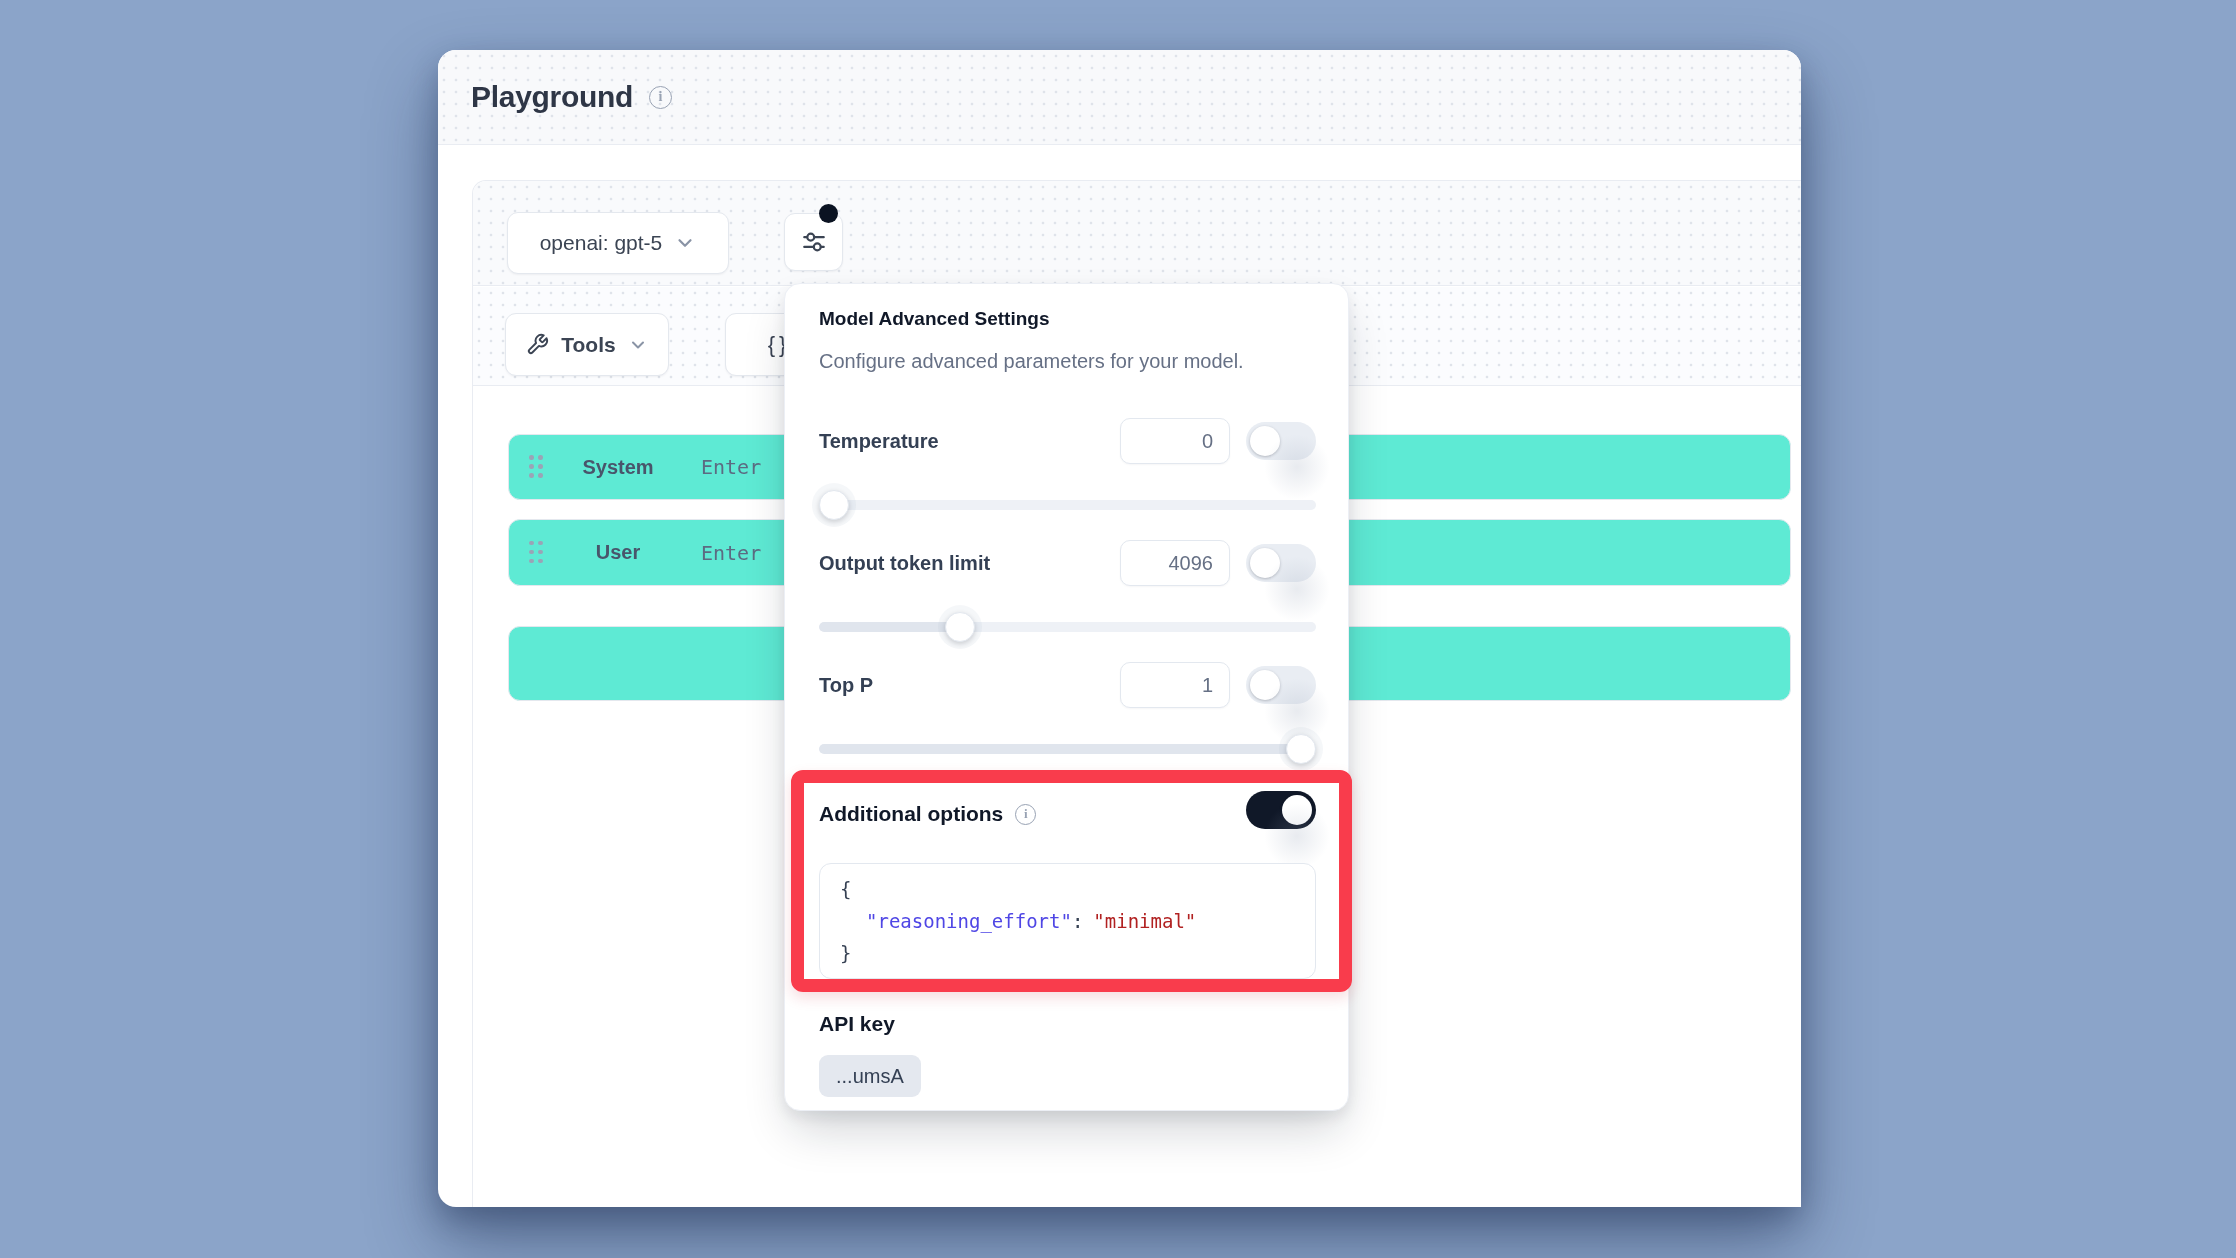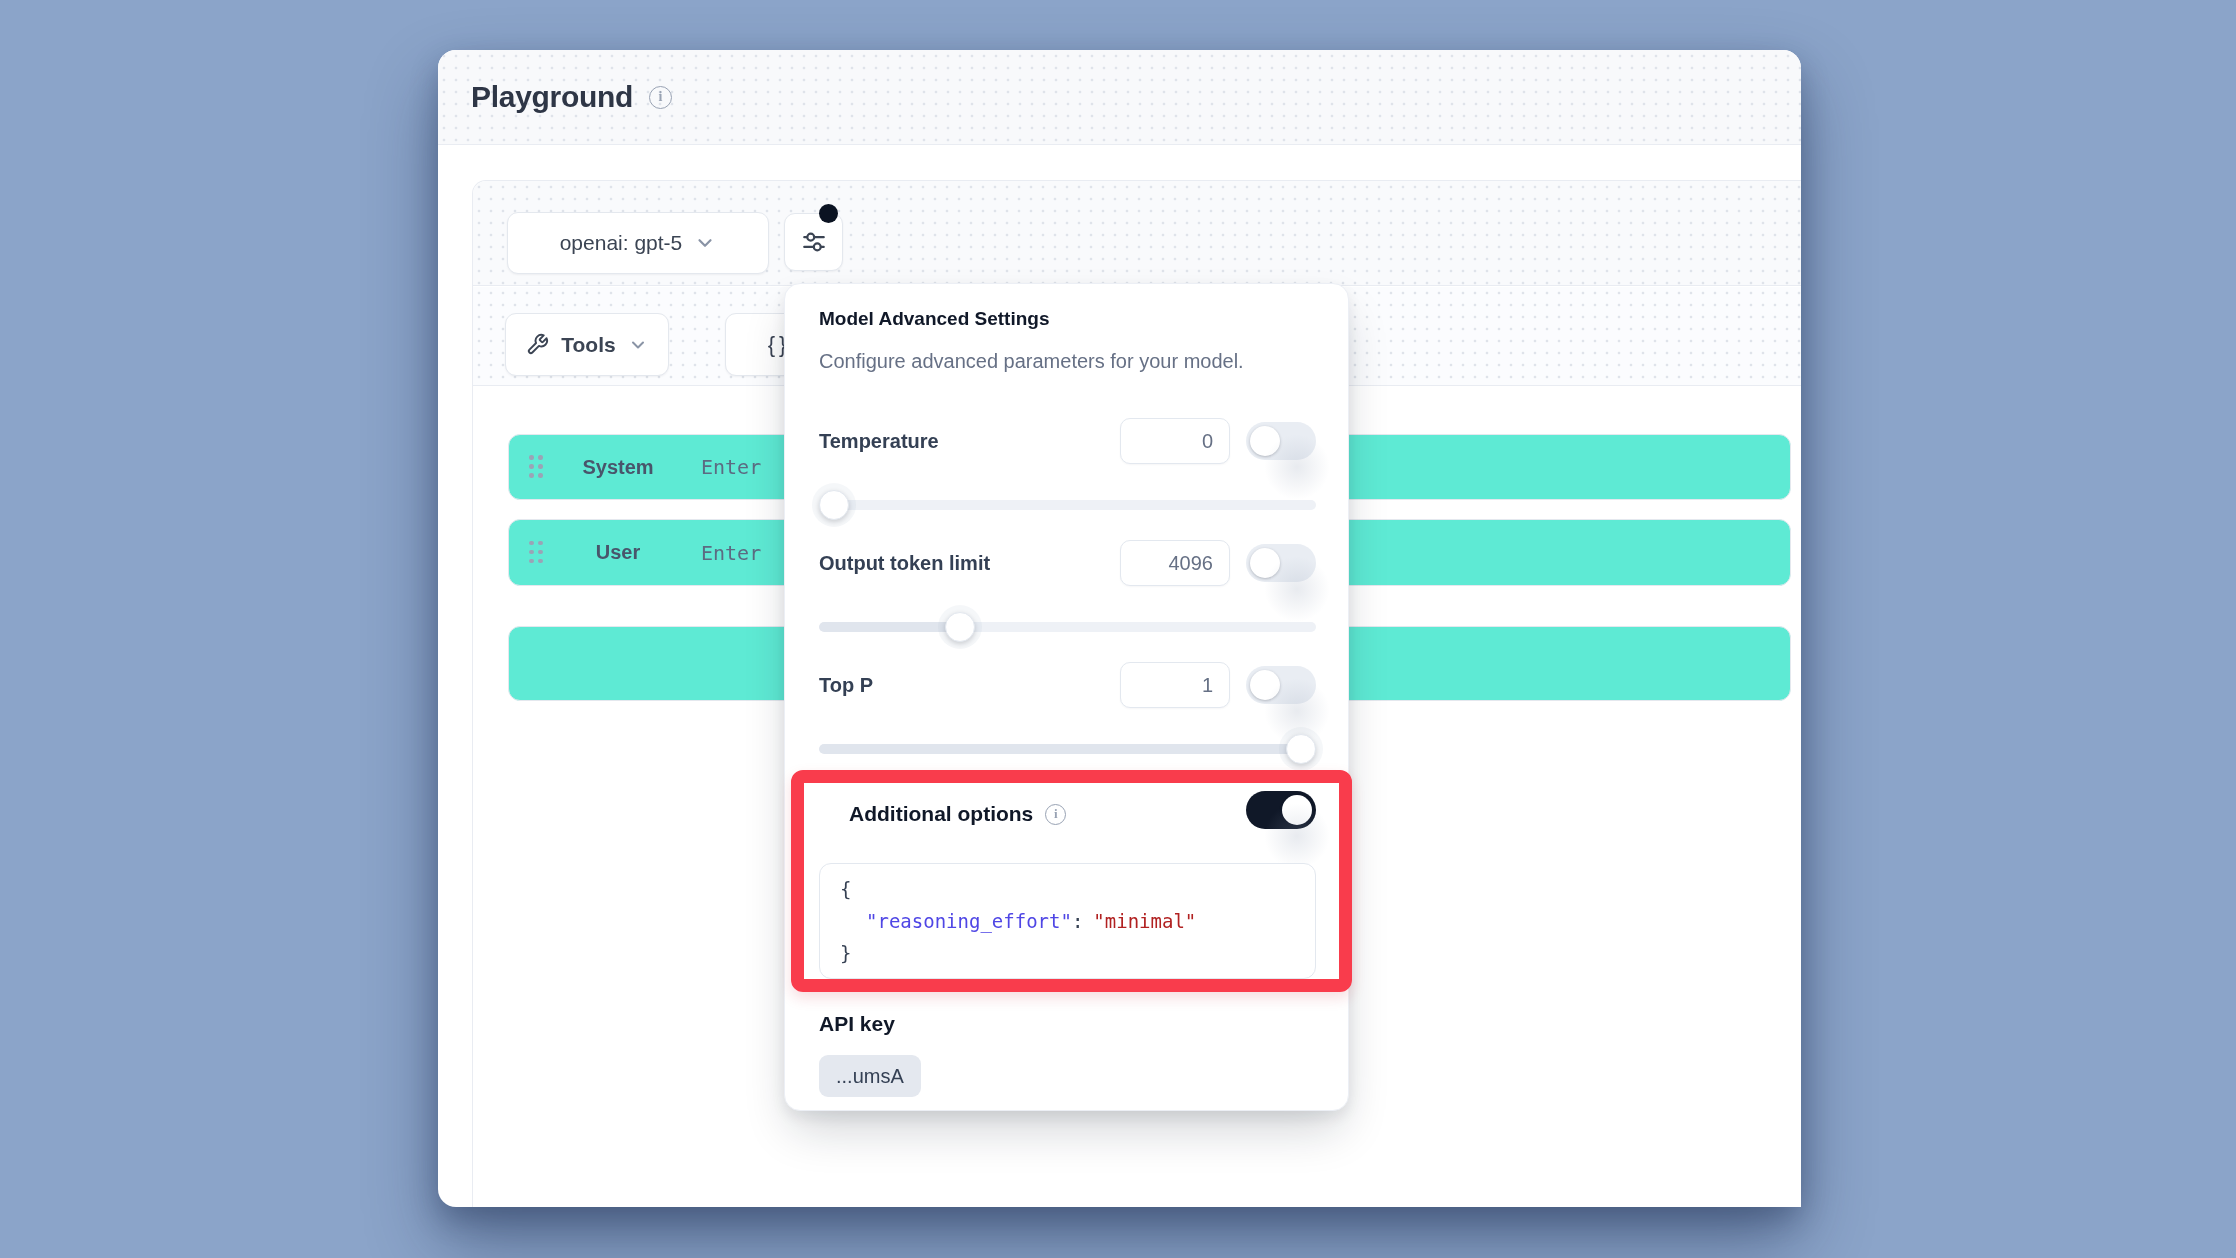--- a/index.html
+++ b/index.html
@@ -51,21 +51,21 @@
   }
   .model-row{ position:absolute; left:0; top:0; width:100%; height:105px;
     background-color:#f9fafc; border-bottom:1px solid #e9ecf2; }
   .tools-row{ position:absolute; left:0; top:106px; width:100%; height:99px;
     background-color:#fbfcfe; border-bottom:1px solid #e9ecf2; }
   .btn{
     position:absolute; display:flex; align-items:center; justify-content:center; gap:12px;
     background:#fff; border:1px solid #e4e8ee; border-radius:11px;
     box-shadow:0 1px 2px rgba(16,24,40,.05); color:#3b4453; font-size:21px; cursor:pointer;
   }
-  .model-btn{ left:34px; top:31px; width:262px; height:62px; }
+  .model-btn{ left:34px; top:31px; width:222px; height:62px; }
   .settings-btn{ left:311px; top:32px; width:59px; height:58px; }
   .settings-dot{ position:absolute; left:346px; top:23px; width:19px; height:19px;
     border-radius:50%; background:#0b1322; z-index:5; }
   .tools-btn{ left:32px; top:132px; width:164px; height:63px; font-weight:600; }
   .json-btn{ left:252px; top:132px; width:108px; height:63px; letter-spacing:4px; font-size:22px; }
 
   
   .msg-box{
     position:absolute; left:35px; width:1283px;
     background:#5eead4; border:1px solid #e4e8ee; border-radius:12px;
@@ -109,21 +109,21 @@
 
   .slider{ position:absolute; left:34px; width:497px; height:30px; }
   .slider .track{ position:absolute; left:0; top:10px; width:100%; height:10px;
     border-radius:6px; background:#eef1f6; overflow:hidden; }
   .slider .fill{ height:100%; background:#e0e5ed; border-radius:6px; }
   .slider .thumb{ position:absolute; top:0; width:30px; height:30px; border-radius:50%;
     background:#fff; border:1px solid #e3e8ef;
     box-shadow:0 2px 5px rgba(16,24,40,.18), 0 0 0 7px rgba(160,172,192,.10); }
 
   .addl-label{ position:absolute; left:34px; top:518px; display:flex; align-items:center; gap:12px;
-    font-size:21px; font-weight:700; color:#101828;margin-left:30px; }
+    font-size:21px; font-weight:700; color:#101828; }
   .code-box{
     position:absolute; left:34px; top:579px; width:497px; height:116px;
     border:1px solid #e3e8ef; border-radius:12px; background:#fff;
     padding:9px 20px; font-family:"DejaVu Sans Mono",monospace; font-size:19px; line-height:32px;
     color:#364153; white-space:pre;
   }
   .code-indent{ padding-left:26px; }
   .tok-key{ color:#4f46e5; }
   .tok-val{ color:#b12121; margin-left:10px; }
   .apikey-label{ position:absolute; left:34px; top:728px; font-size:21px; font-weight:700; color:#101828; }

